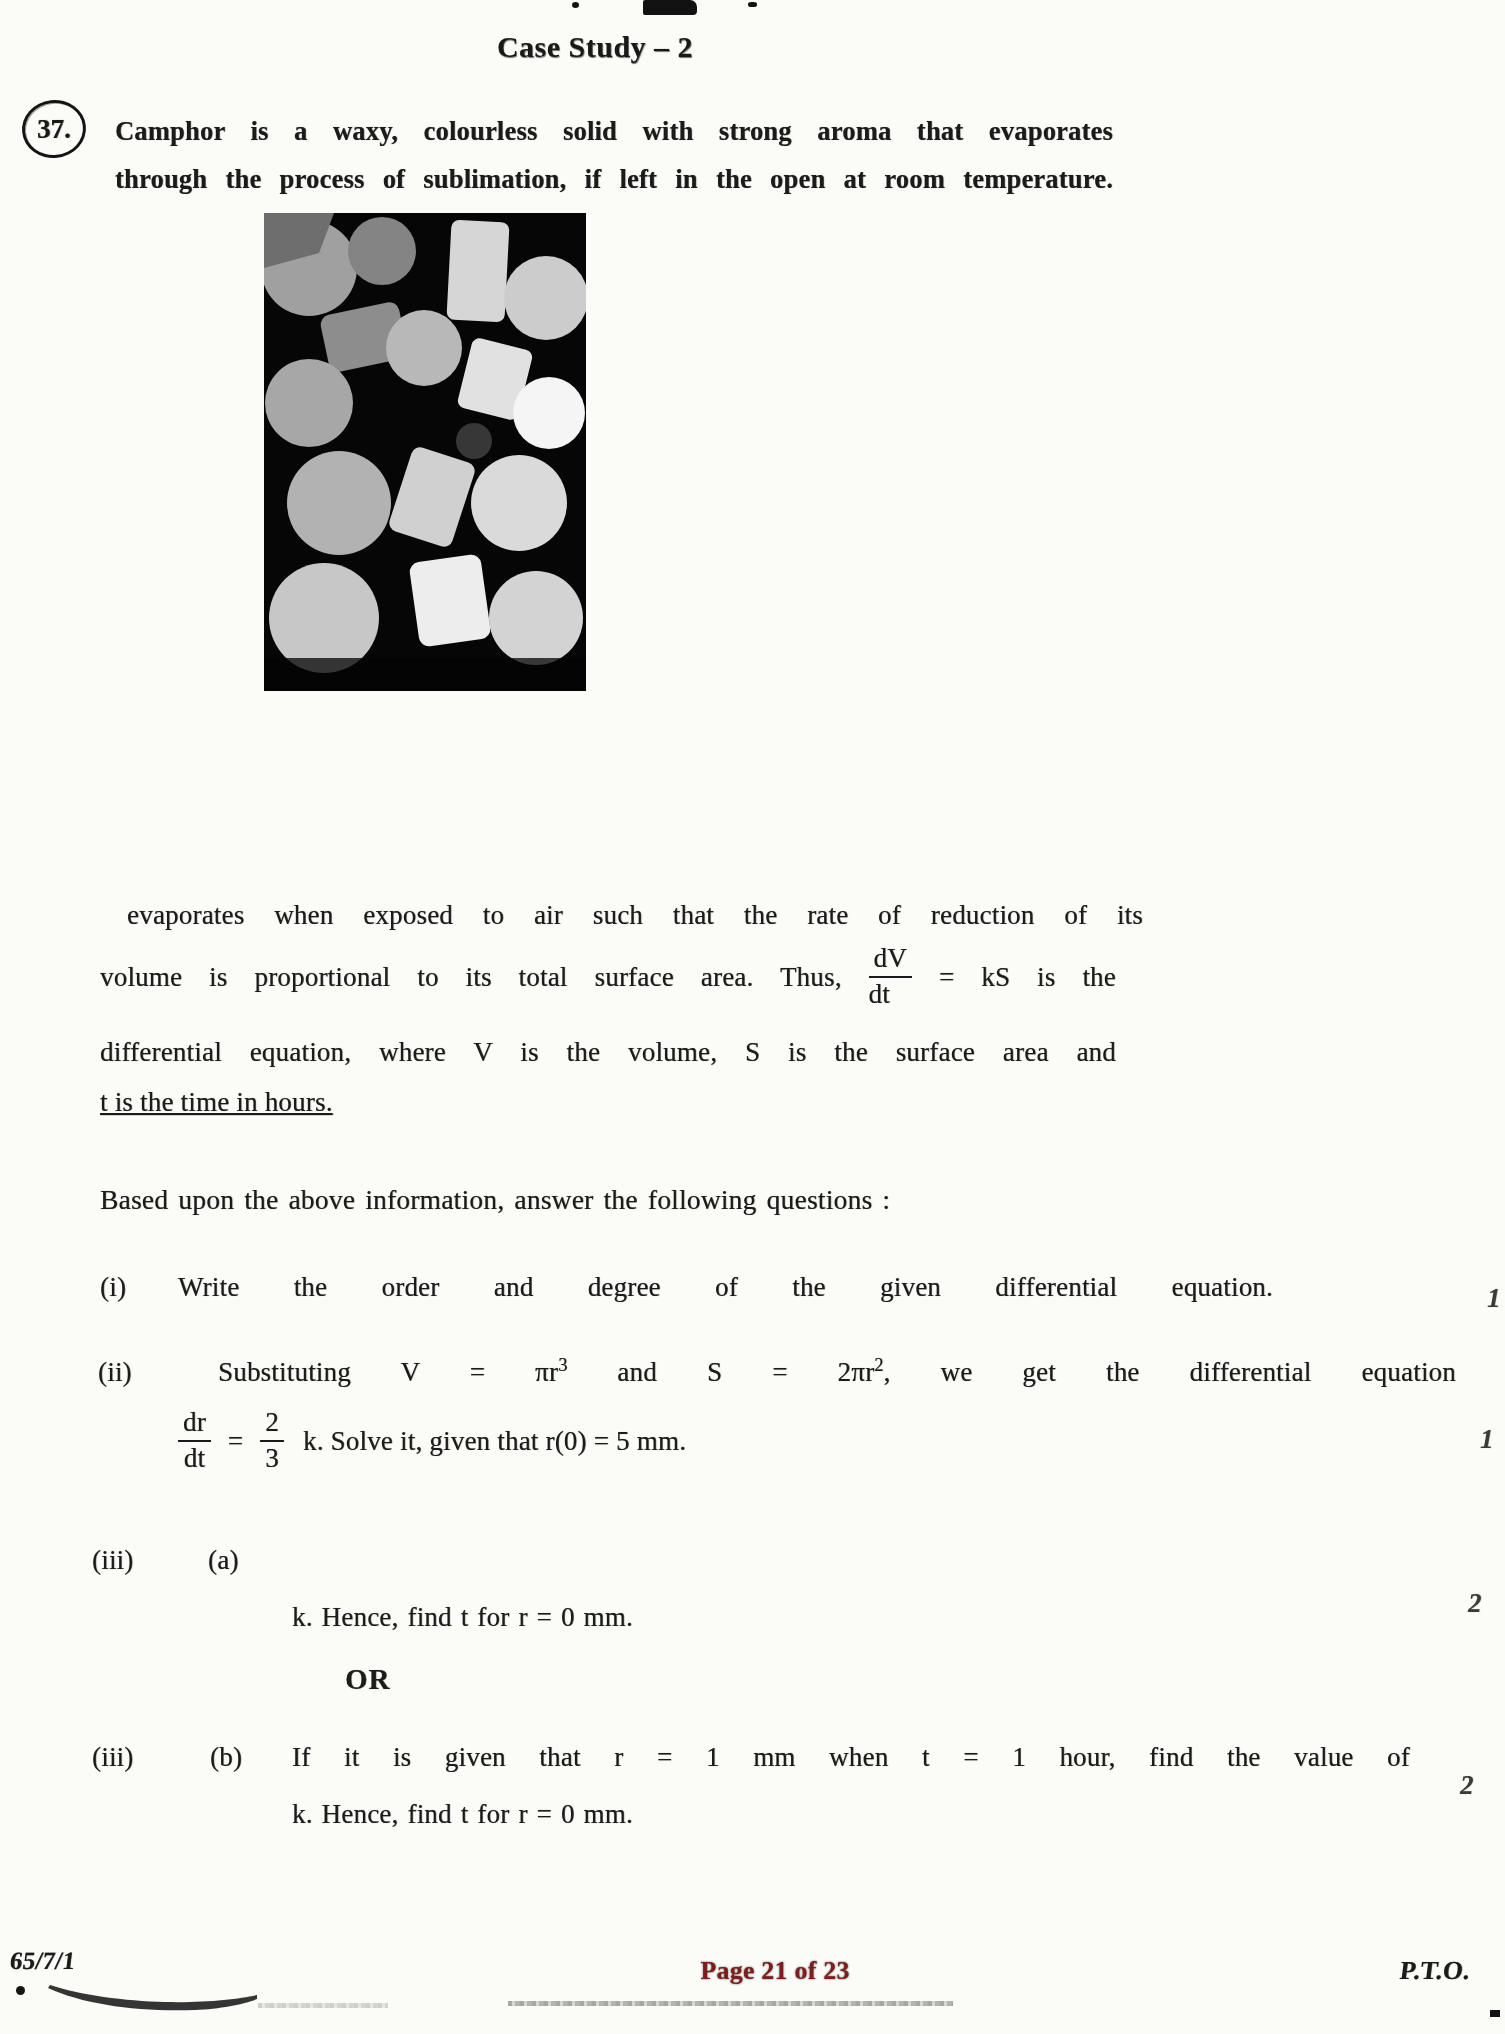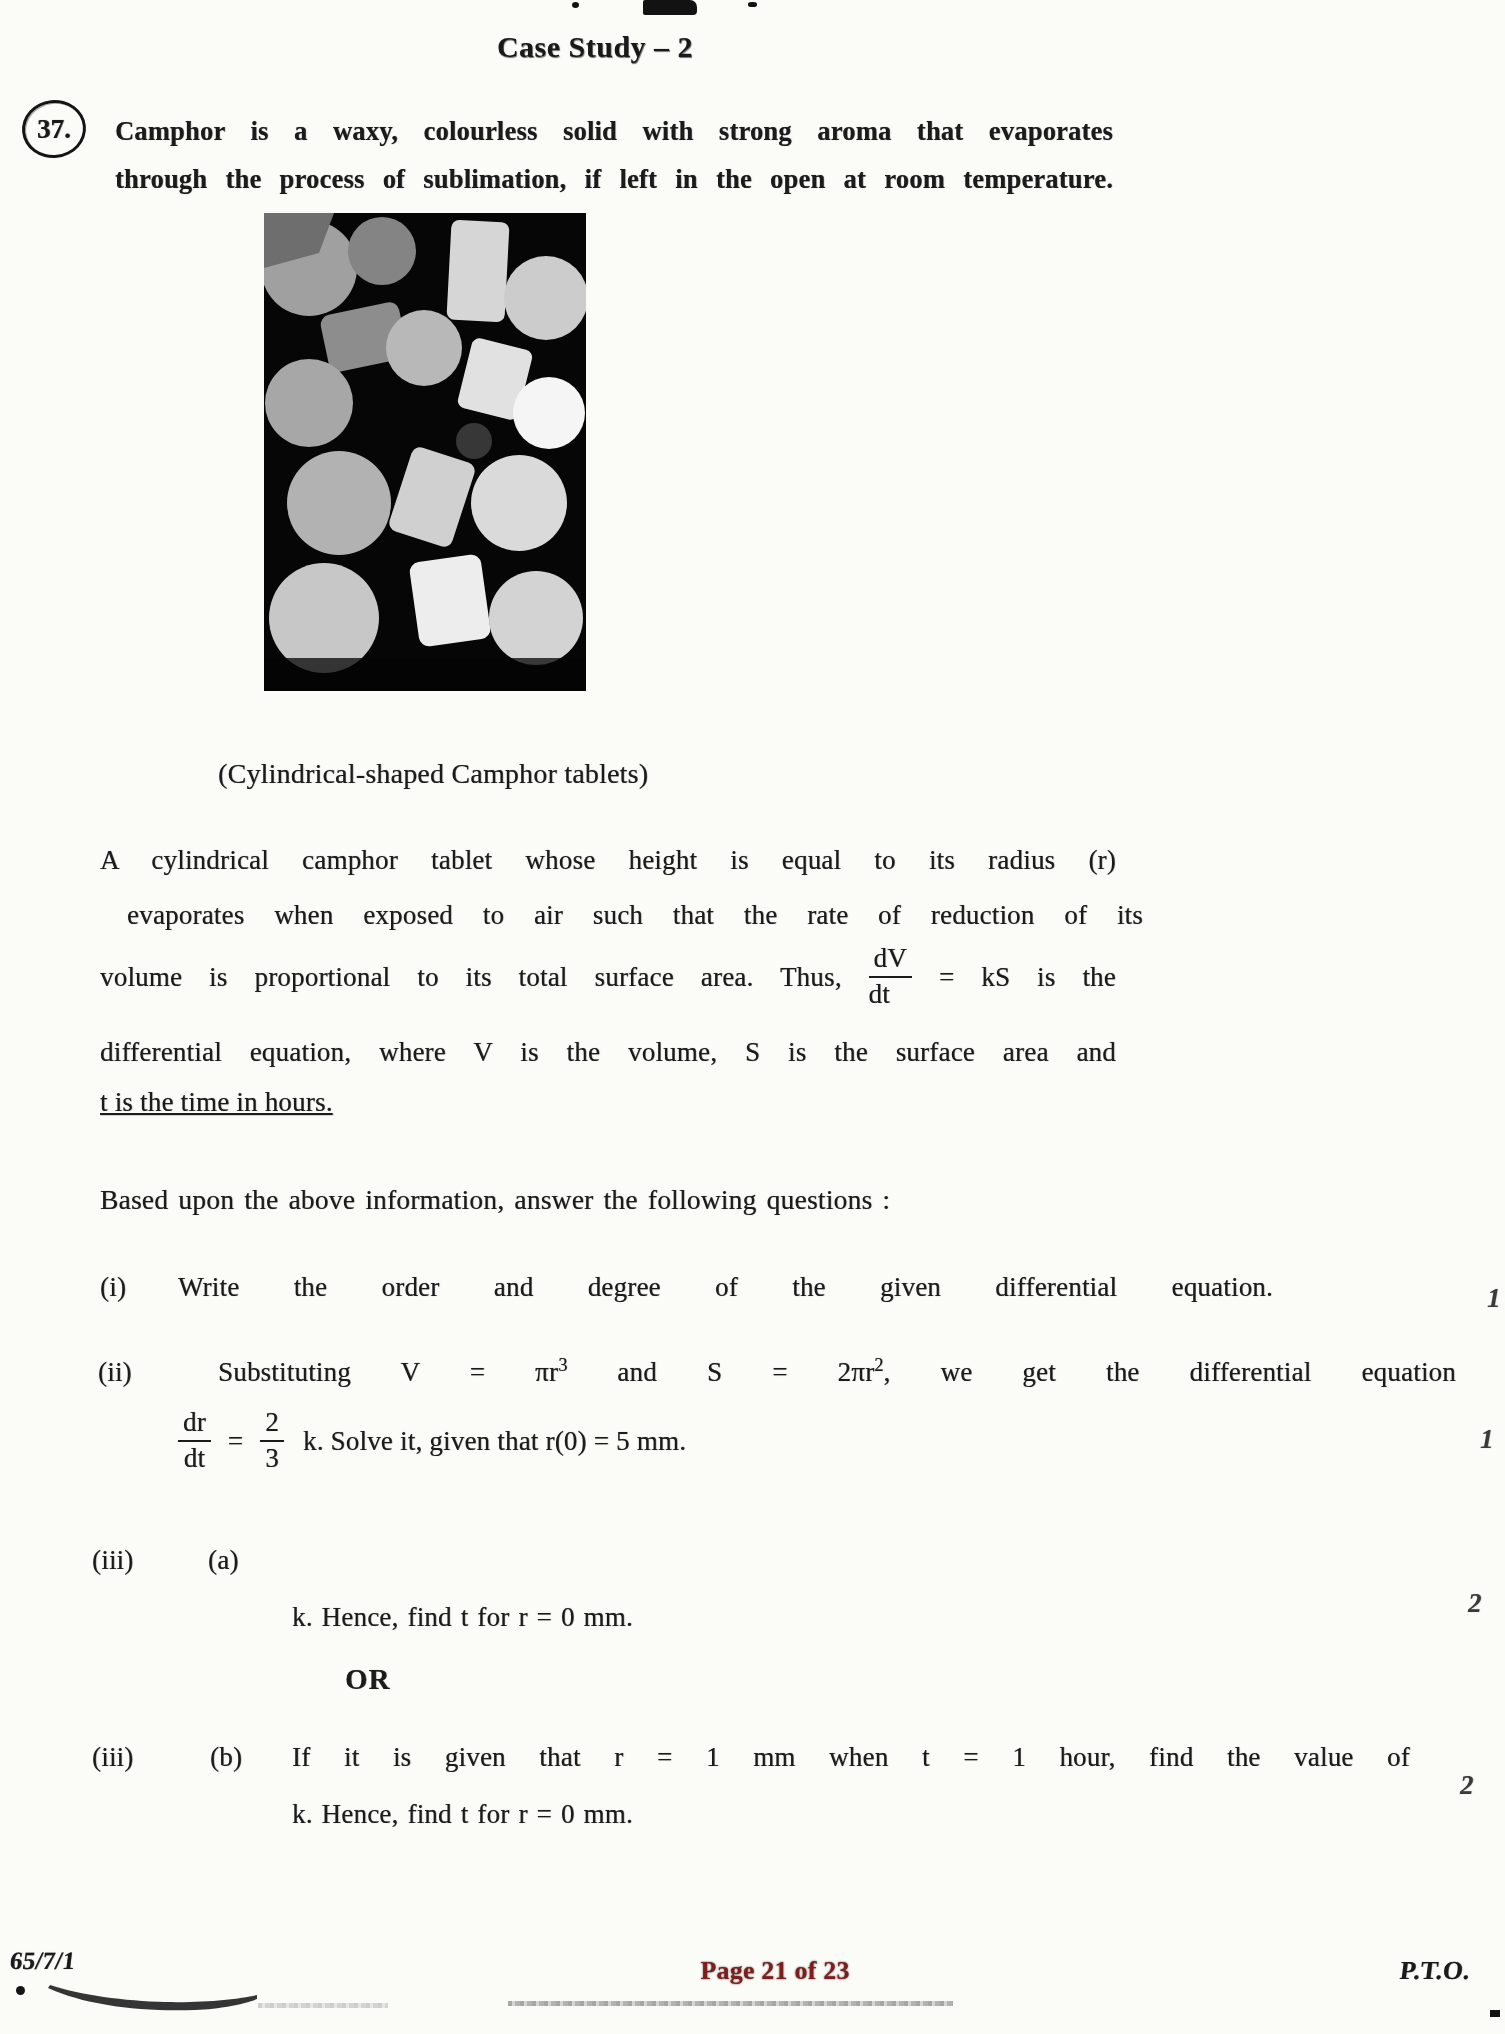--- a/index.html
+++ b/index.html
@@ -91,23 +91,21 @@
     <circle cx="210" cy="228" r="18" fill="#3a3a3a"></circle>
     <circle cx="75" cy="290" r="52" fill="#b0b0b0"></circle>
     <rect x="135" y="240" width="66" height="88" rx="9" fill="#cccccc" transform="rotate(18 168 284)"></rect>
     <circle cx="255" cy="290" r="48" fill="#d6d6d6"></circle>
     <circle cx="60" cy="405" r="55" fill="#c4c4c4"></circle>
     <rect x="150" y="345" width="72" height="85" rx="10" fill="#e8e8e8" transform="rotate(-8 186 387)"></rect>
     <circle cx="272" cy="405" r="47" fill="#cfcfcf"></circle>
     <rect x="0" y="445" width="322" height="33" fill="#0a0a0a" opacity="0.75"></rect>
   </svg>
 
-  <div class="line" style="left:218px;top:757px;font-size:28px;">(Cylindrical-shaped Camphor tablets)</div>
 
-  <div class="line jl" style="left:100px;top:843px;width:1016px;">A cylindrical camphor tablet whose height is equal to its radius (r)</div>
   <div class="line jl" style="left:100px;top:898px;width:1016px;margin-left:27px;">evaporates when exposed to air such that the rate of reduction of its</div>
   <div class="line jl" style="left:100px;top:948px;width:1016px;">
     <span>volume is proportional to its total surface area. Thus,</span>
     <span class="frac"><span class="num">dV</span><span class="den">dt</span></span>
     <span>= kS is the</span>
   </div>
   <div class="line jl" style="left:100px;top:1035px;width:1016px;">differential equation, where V is the volume, S is the surface area and</div>
   <div class="line" style="left:100px;top:1085px;text-decoration:underline;">t is the time in hours.</div>
 
   <div class="line" style="left:100px;top:1183px;font-size:27.5px;word-spacing:3px;">Based upon the above information, answer the following questions :</div>

